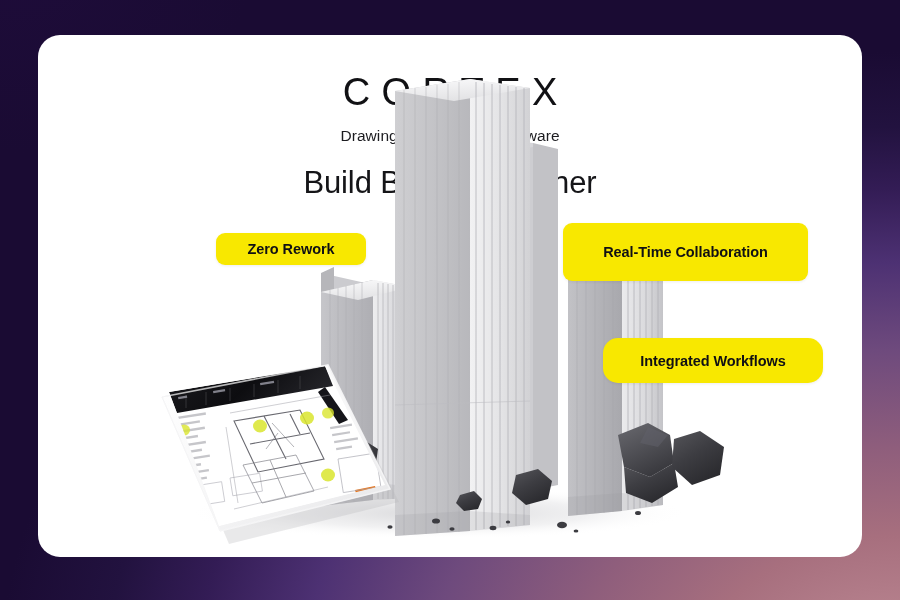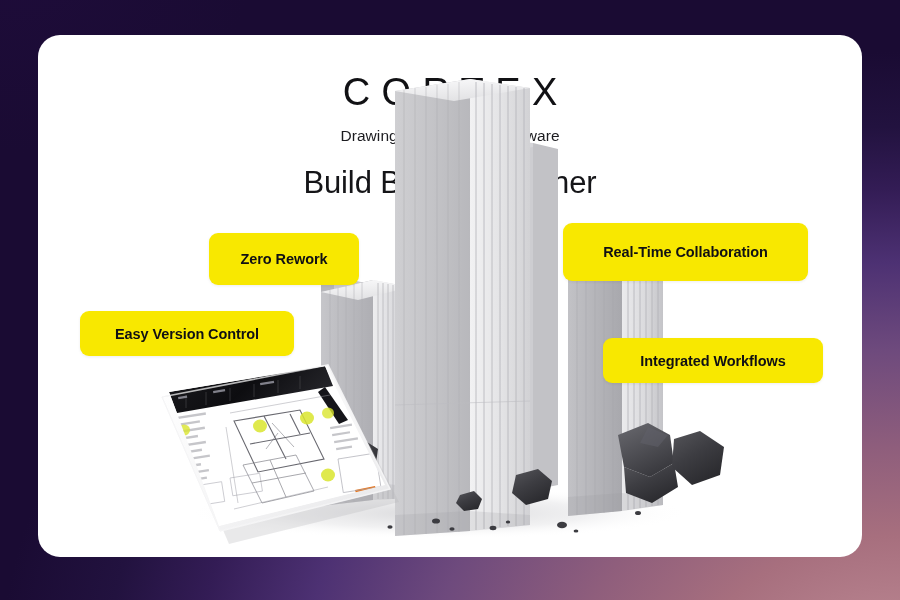--- a/index.html
+++ b/index.html
@@ -91,24 +91,24 @@
     font-size: 14.5px;
     font-weight: 700;
     letter-spacing: -0.006em;
     display: flex;
     align-items: center;
     justify-content: center;
     white-space: nowrap;
     z-index: 40;
     box-shadow: 0 1px 3px rgba(0,0,0,0.07);
   }
-  #badge-zero-rework        { left: 171px; top: 198px; width: 150px; height: 52px; }
+  #badge-zero-rework        { left: 178px; top: 198px; width: 150px; height: 32px; }
   #badge-easy-version       { left:  42px; top: 276px; width: 214px; height: 45px; }
   #badge-realtime-collab    { left: 525px; top: 188px; width: 245px; height: 58px; }
-  #badge-integrated-flows   { left: 565px; top: 303px; width: 220px; height: 45px; }
+  #badge-integrated-flows   { left: 565px; top: 303px; width: 220px; height: 45px; border-radius: 15px; }
 
   
   #scene {
     position: absolute;
     left: 0; top: 0;
     width: 824px;
     height: 522px;
     z-index: 20;
   }
   #scene svg { display: block; width: 824px; height: 522px; }
@@ -124,23 +124,20 @@
 
   <div class="brand-block">
     <div class="brand-name">CORTEX</div>
     <div class="brand-tagline">Drawing Management Software</div>
   </div>
 
   <div class="headline">Build Better, Together</div>
 
   <div class="badge" id="badge-zero-rework">
     <span>Zero Rework</span>
-  </div>
-  <div class="badge" id="badge-easy-version">
-    <span>Easy Version Control</span>
   </div>
   <div class="badge" id="badge-realtime-collab">
     <span>Real-Time Collaboration</span>
   </div>
   <div class="badge" id="badge-integrated-flows">
     <span>Integrated Workflows</span>
   </div>
 
   <div id="scene">
     <svg viewBox="0 0 824 522" xmlns="http://www.w3.org/2000/svg">

